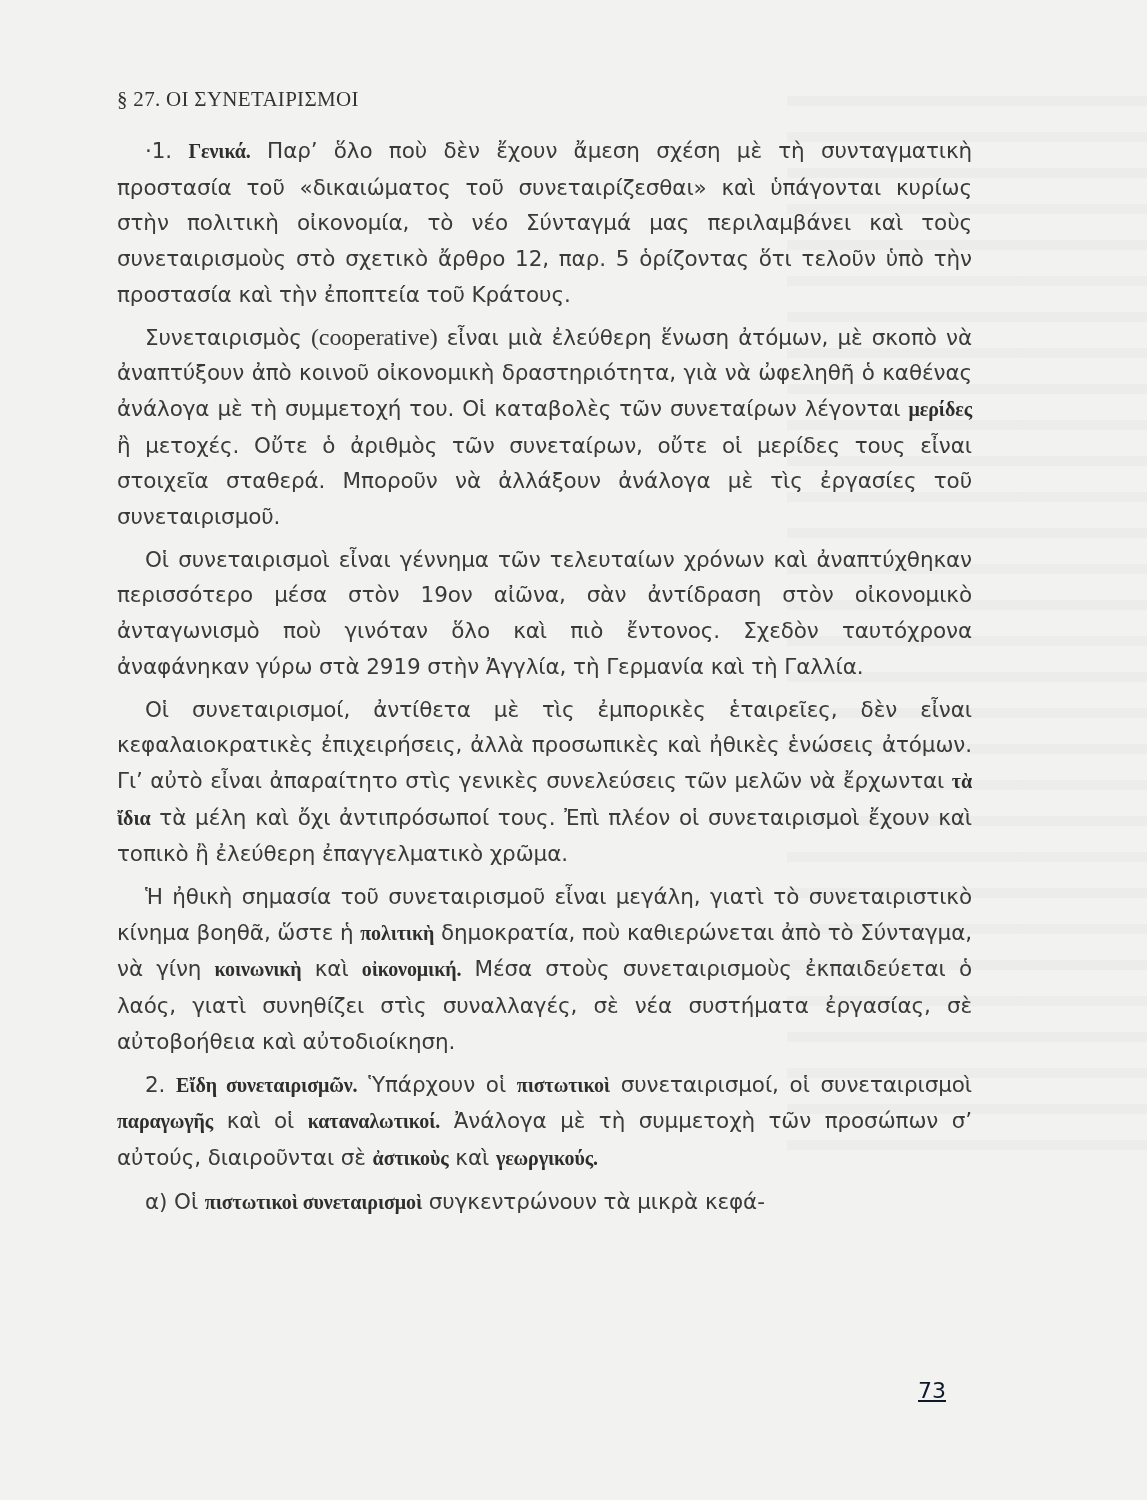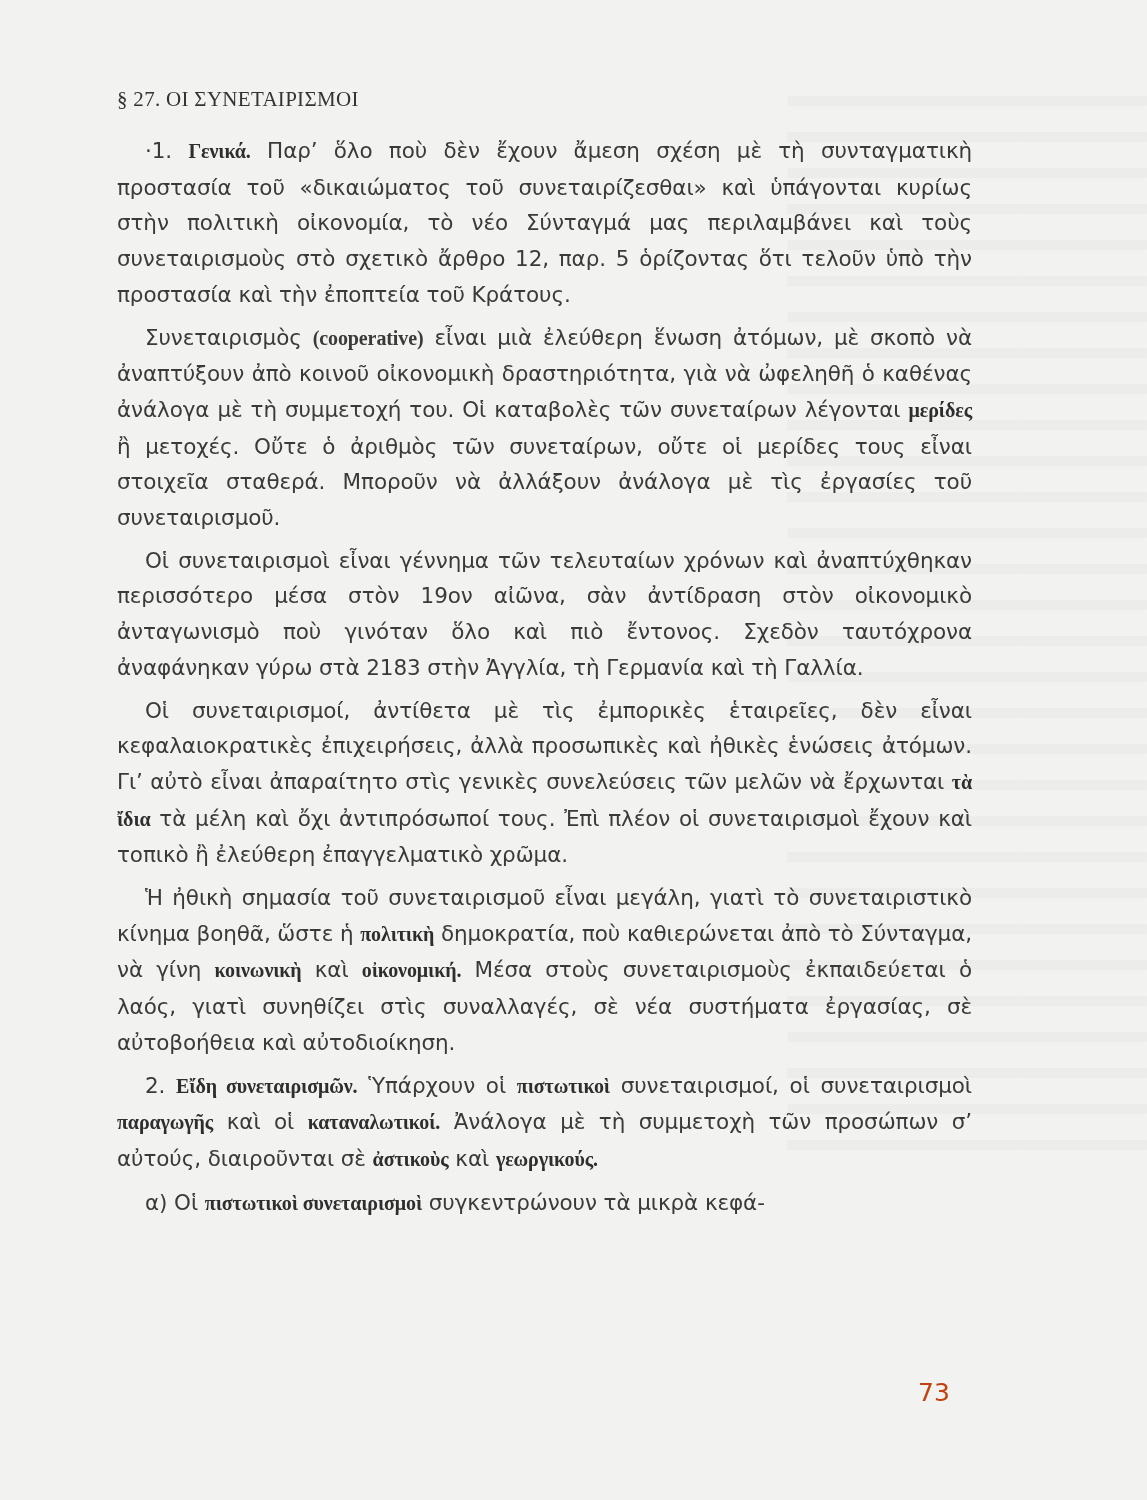--- a/index.html
+++ b/index.html
@@ -52,45 +52,45 @@
   }
   .body p.last { margin-bottom: 7px; }
   .b {
     font-family: "Liberation Serif", serif;
     font-weight: bold;
     font-size: 20px;
     color: #2e2e2e;
   }
   .serif {
     font-family: "Liberation Serif", serif;
-    font-size: 20px;
-    font-weight: bold;
+    font-size: 24px;
   }
   .pagenum {
     position: absolute;
     left: 918px;
     top: 1378px;
-    font-size: 25px;
-    color: #c2410c;
+    font-size: 22px;
+    color: #0f172a;
+    text-decoration: underline;
   }
 </style>
 </head>
 <body>
 
 <div class="page">
   <div class="bleed"></div>
 
   <div class="heading">§ 27. ΟΙ ΣΥΝΕΤΑΙΡΙΣΜΟΙ</div>
 
   <div class="body">
     <p><span>·1.</span> <span class="b">Γενικά.</span> <span>Παρ’ ὅλο ποὺ δὲν ἔχουν ἄμεση σχέση μὲ τὴ συνταγματικὴ προστασία τοῦ «δικαιώματος τοῦ συνεταιρίζεσθαι» καὶ ὑπάγονται κυρίως στὴν πολιτικὴ οἰκονομία, τὸ νέο Σύνταγμά μας περιλαμβάνει καὶ τοὺς συνεταιρισμοὺς στὸ σχετικὸ ἄρθρο 12, παρ. 5 ὁρίζοντας ὅτι τελοῦν ὑπὸ τὴν προστασία καὶ τὴν ἐποπτεία τοῦ Κράτους.</span></p>
 
     <p><span>Συνεταιρισμὸς</span> <span class="serif">(cooperative)</span> <span>εἶναι μιὰ ἐλεύθερη ἕνωση ἀτόμων, μὲ σκοπὸ νὰ ἀναπτύξουν ἀπὸ κοινοῦ οἰκονομικὴ δραστηριότητα, γιὰ νὰ ὠφεληθῆ ὁ καθένας ἀνάλογα μὲ τὴ συμμετοχή του. Οἱ καταβολὲς τῶν συνεταίρων λέγονται</span> <span class="b">μερίδες</span> <span>ἢ μετοχές. Οὔτε ὁ ἀριθμὸς τῶν συνεταίρων, οὔτε οἱ μερίδες τους εἶναι στοιχεῖα σταθερά. Μποροῦν νὰ ἀλλάξουν ἀνάλογα μὲ τὶς ἐργασίες τοῦ συνεταιρισμοῦ.</span></p>
 
-    <p><span>Οἱ συνεταιρισμοὶ εἶναι γέννημα τῶν τελευταίων χρόνων καὶ ἀναπτύχθηκαν περισσότερο μέσα στὸν 19ον αἰῶνα, σὰν ἀντίδραση στὸν οἰκονομικὸ ἀνταγωνισμὸ ποὺ γινόταν ὅλο καὶ πιὸ ἔντονος. Σχεδὸν ταυτόχρονα ἀναφάνηκαν γύρω στὰ 2183 στὴν Ἀγγλία, τὴ Γερμανία καὶ τὴ Γαλλία.</span></p>
+    <p><span>Οἱ συνεταιρισμοὶ εἶναι γέννημα τῶν τελευταίων χρόνων καὶ ἀναπτύχθηκαν περισσότερο μέσα στὸν 19ον αἰῶνα, σὰν ἀντίδραση στὸν οἰκονομικὸ ἀνταγωνισμὸ ποὺ γινόταν ὅλο καὶ πιὸ ἔντονος. Σχεδὸν ταυτόχρονα ἀναφάνηκαν γύρω στὰ 2919 στὴν Ἀγγλία, τὴ Γερμανία καὶ τὴ Γαλλία.</span></p>
 
     <p><span>Οἱ συνεταιρισμοί, ἀντίθετα μὲ τὶς ἐμπορικὲς ἑταιρεῖες, δὲν εἶναι κεφαλαιοκρατικὲς ἐπιχειρήσεις, ἀλλὰ προσωπικὲς καὶ ἠθικὲς ἑνώσεις ἀτόμων. Γι’ αὐτὸ εἶναι ἀπαραίτητο στὶς γενικὲς συνελεύσεις τῶν μελῶν νὰ ἔρχωνται</span> <span class="b">τὰ ἴδια</span> <span>τὰ μέλη καὶ ὄχι ἀντιπρόσωποί τους. Ἐπὶ πλέον οἱ συνεταιρισμοὶ ἔχουν καὶ τοπικὸ ἢ ἐλεύθερη ἐπαγγελματικὸ χρῶμα.</span></p>
 
     <p><span>Ἡ ἠθικὴ σημασία τοῦ συνεταιρισμοῦ εἶναι μεγάλη, γιατὶ τὸ συνεταιριστικὸ κίνημα βοηθᾶ, ὥστε ἡ</span> <span class="b">πολιτικὴ</span> <span>δημοκρατία, ποὺ καθιερώνεται ἀπὸ τὸ Σύνταγμα, νὰ γίνη</span> <span class="b">κοινωνικὴ</span> <span>καὶ</span> <span class="b">οἰκονομική.</span> <span>Μέσα στοὺς συνεταιρισμοὺς ἐκπαιδεύεται ὁ λαός, γιατὶ συνηθίζει στὶς συναλλαγές, σὲ νέα συστήματα ἐργασίας, σὲ αὐτοβοήθεια καὶ αὐτοδιοίκηση.</span></p>
 
     <p><span>2.</span> <span class="b">Εἴδη συνεταιρισμῶν.</span> <span>Ὑπάρχουν οἱ</span> <span class="b">πιστωτικοὶ</span> <span>συνεταιρισμοί, οἱ συνεταιρισμοὶ</span> <span class="b">παραγωγῆς</span> <span>καὶ οἱ</span> <span class="b">καταναλωτικοί.</span> <span>Ἀνάλογα μὲ τὴ συμμετοχὴ τῶν προσώπων σ’ αὐτούς, διαιροῦνται σὲ</span> <span class="b">ἀστικοὺς</span> <span>καὶ</span> <span class="b">γεωργικούς.</span></p>
 
     <p class="last"><span>α) Οἱ</span> <span class="b">πιστωτικοὶ συνεταιρισμοὶ</span> <span>συγκεντρώνουν τὰ μικρὰ κεφά-</span></p>
   </div>
 

